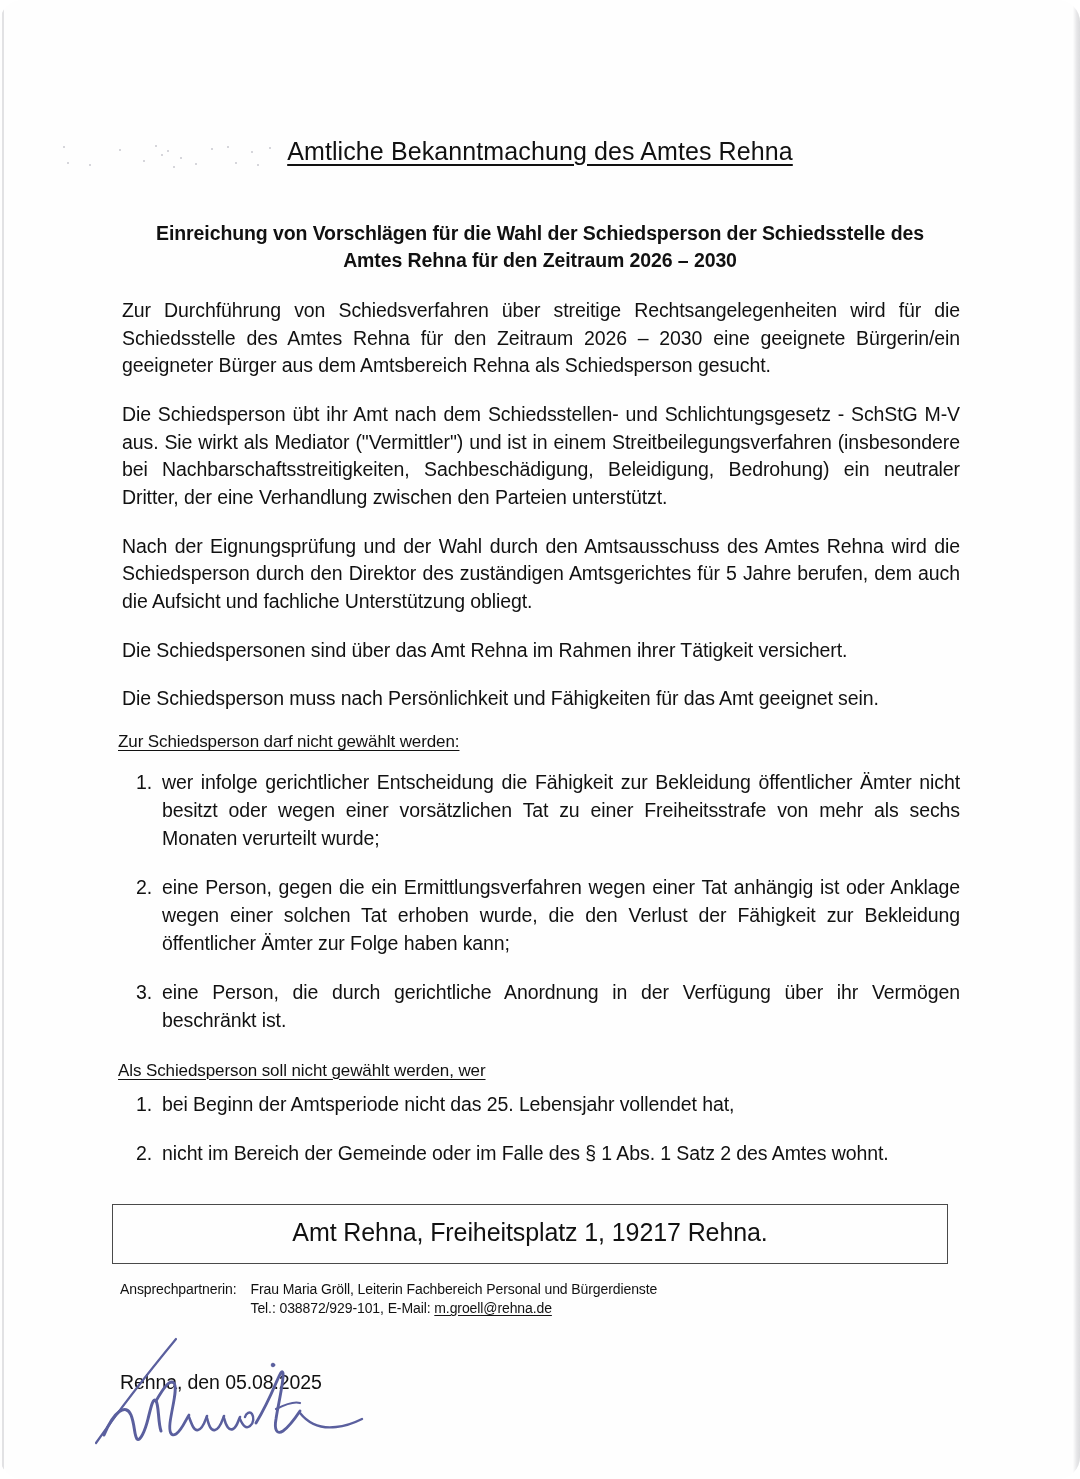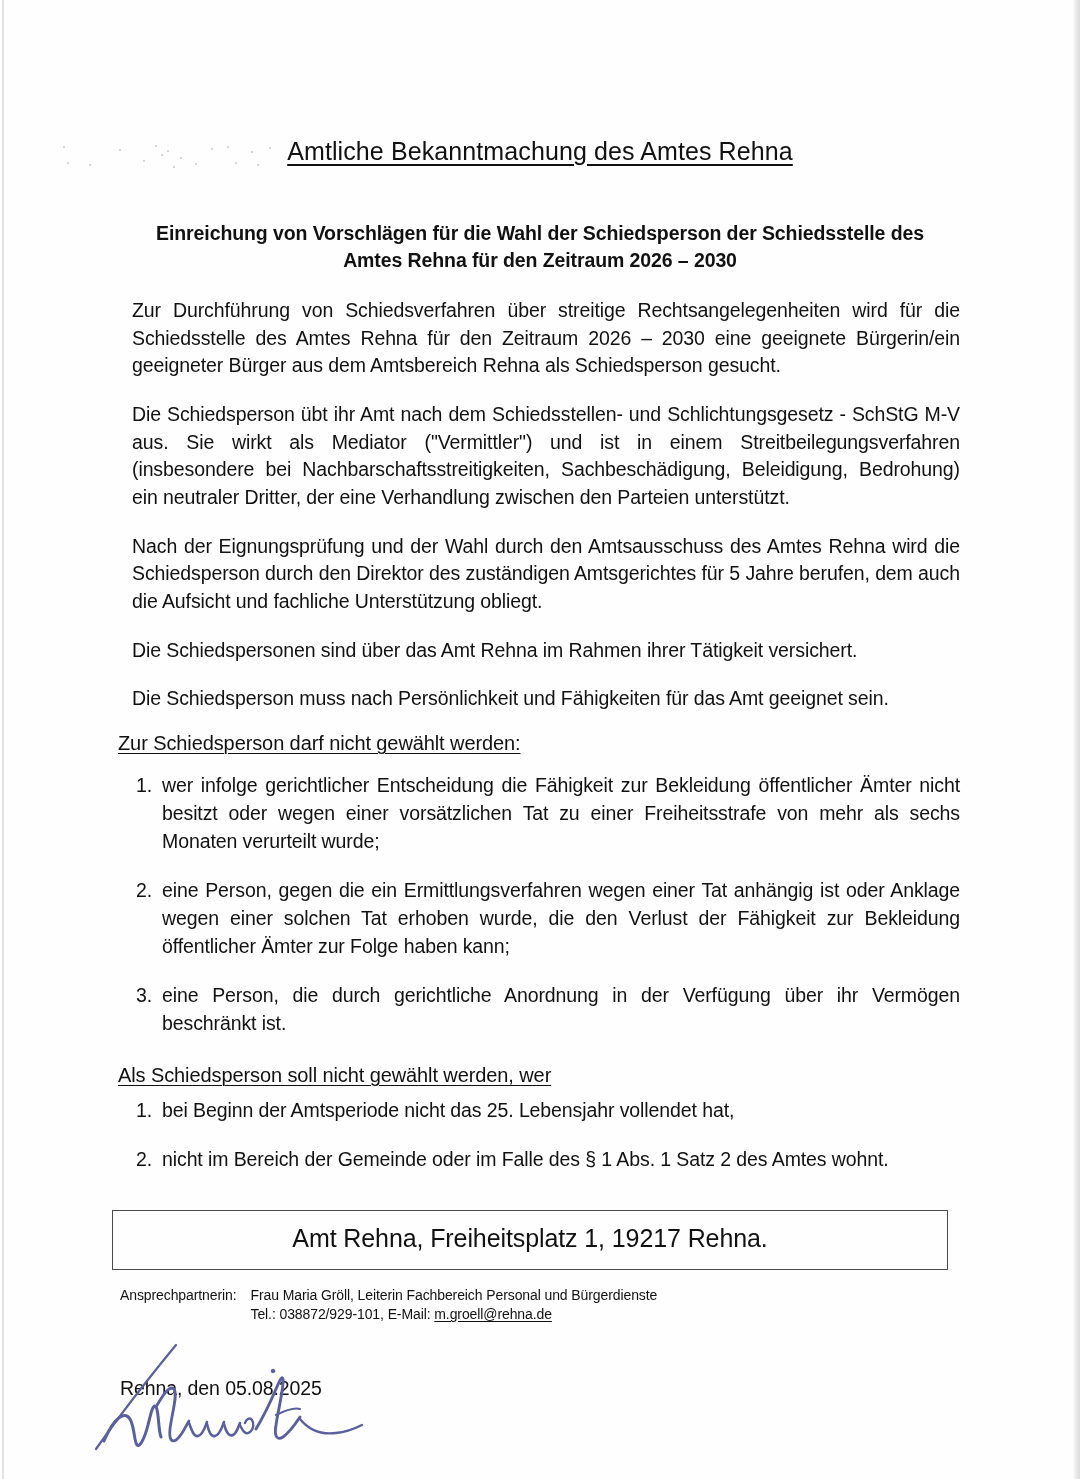--- a/index.html
+++ b/index.html
@@ -12,20 +12,21 @@
     font-family: "Liberation Sans", sans-serif;
     color: #111111;
   }
   .page {
     position: relative;
     width: 1080px;
     height: 1479px;
     background: #fefefe;
     overflow: hidden;
     box-sizing: border-box;
+    border-radius: 22px;
   }
   
   .scan-edge-left {
     position: absolute;
     left: 2px;
     top: 0;
     width: 2px;
     height: 1479px;
     background: #e2e2e4;
   }
@@ -88,32 +89,32 @@
   }
 
   
   .body-block {
     margin: 22px 120px 0 118px;
   }
   p.para {
     font-size: 19.5px;
     line-height: 1.42;
     text-align: justify;
-    margin: 0 0 21px 14px;
+    margin: 0 0 21px 4px;
     letter-spacing: -0.1px;
     hyphens: none;
   }
   p.para.last-tight {
     margin-bottom: 19px;
   }
   p.single {
     text-align: left;
   }
   h2.section-head {
-    font-size: 20px;
+    font-size: 17px;
     font-weight: 400;
     margin: 0 0 17px 0;
     letter-spacing: -0.1px;
   }
   h2.section-head span.u {
     text-decoration: underline;
     text-underline-offset: 3px;
     text-decoration-thickness: 1.3px;
   }
 

